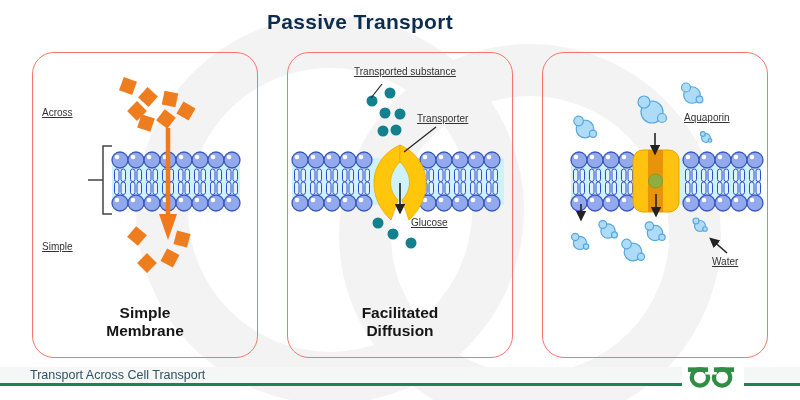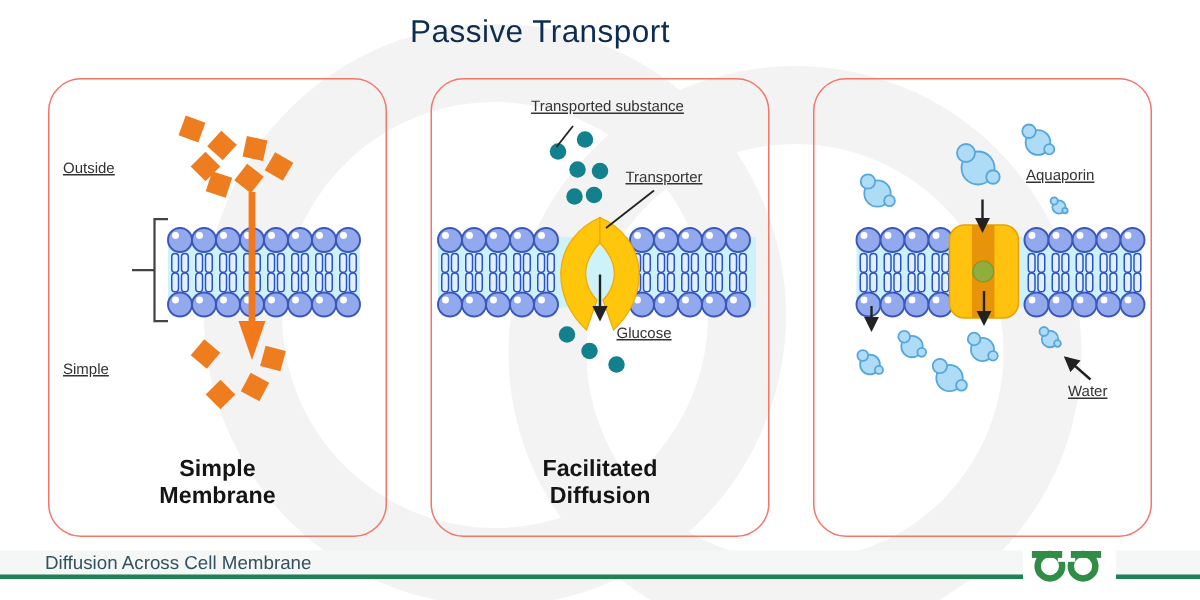--- a/index.html
+++ b/index.html
@@ -1,20 +1,20 @@
 <!DOCTYPE html>
 <html><head>
 <meta charset="utf-8">
 <style>
   html,body{margin:0;padding:0;background:#fff;}
   .stage{position:relative;width:800px;height:400px;background:#fff;overflow:hidden;
          font-family:"Liberation Sans",sans-serif;}
   svg.layer{position:absolute;left:0;top:0;}
   h1.title{position:absolute;left:0;top:10px;width:720px;margin:0;text-align:center;
-           font-size:21px;font-weight:normal;color:#0E2C4E;letter-spacing:.3px;}
+           font-size:21px;font-weight:bold;color:#0E2C4E;letter-spacing:.3px;}
   .panel{position:absolute;top:52px;width:226px;height:306px;border:1.6px solid #F4766B;
          border-radius:22px;background:transparent;box-sizing:border-box;}
   .p1{left:32px;} .p2{left:287px;} .p3{left:542px;}
   .lbl{position:absolute;font-size:10px;color:#333;line-height:1.25;text-decoration:underline;}
   .ptitle{position:absolute;top:304px;text-align:center;font-weight:bold;font-size:15.5px;
           color:#151515;line-height:1.15;}
   .fbar{position:absolute;top:367px;height:16px;background:#F5F6F6;
         border-bottom:3px solid #1E8254;}
   .fbar1{left:0;width:682px;}
   .fbar2{left:744px;width:56px;}
@@ -367,35 +367,35 @@
         <line x1="656" y1="194" x2="656" y2="215" stroke="#222222" stroke-width="1.6" marker-end="url(#ah)"></line>
         <line x1="581" y1="204" x2="581" y2="219" stroke="#222222" stroke-width="1.6" marker-end="url(#ah)"></line>
         <line x1="400" y1="183" x2="400" y2="212" stroke="#222222" stroke-width="1.6" marker-end="url(#ah)"></line>
         <line x1="727" y1="253" x2="711" y2="239" stroke="#222222" stroke-width="1.6" marker-end="url(#ah)"></line>
       </g>
 
     <line x1="382" y1="84" x2="371" y2="98" stroke="#222" stroke-width="1.2"></line>
     <line x1="436" y1="127" x2="404" y2="152" stroke="#222" stroke-width="1.2"></line>
   </svg>
 
-  <div class="lbl" style="left:42px;top:107px">Outside</div>
+  <div class="lbl" style="left:42px;top:107px">Across</div>
   <div class="lbl" style="left:42px;top:241px">Simple</div>
 
   <div class="lbl" style="left:330px;top:66px;width:150px;text-align:center">Transported substance</div>
   <div class="lbl" style="left:417px;top:113px">Transporter</div>
   <div class="lbl" style="left:411px;top:217px">Glucose</div>
 
   <div class="lbl" style="left:684px;top:112px">Aquaporin</div>
   <div class="lbl" style="left:712px;top:256px">Water</div>
 
   <div class="ptitle" style="left:87px;width:116px">Simple Membrane</div>
   <div class="ptitle" style="left:335px;width:130px">Facilitated Diffusion</div>
 
   <div class="fbar fbar1">
-    <span class="fcaption">Diffusion Across Cell Membrane</span>
+    <span class="fcaption">Transport Across Cell Transport</span>
   </div>
   <svg class="logo" viewBox="0 0 52 30">
     <g fill="none" stroke="#2F8D46" stroke-width="4.5">
       <circle cx="14.5" cy="17" r="8.5"></circle>
       <circle cx="37.5" cy="17" r="8.5"></circle>
     </g>
     <rect x="20" y="5" width="12" height="9" fill="#fff"></rect>
     <rect x="2" y="6.5" width="21" height="4.8" fill="#2F8D46"></rect>
     <rect x="29" y="6.5" width="21" height="4.8" fill="#2F8D46"></rect>
   </svg>

